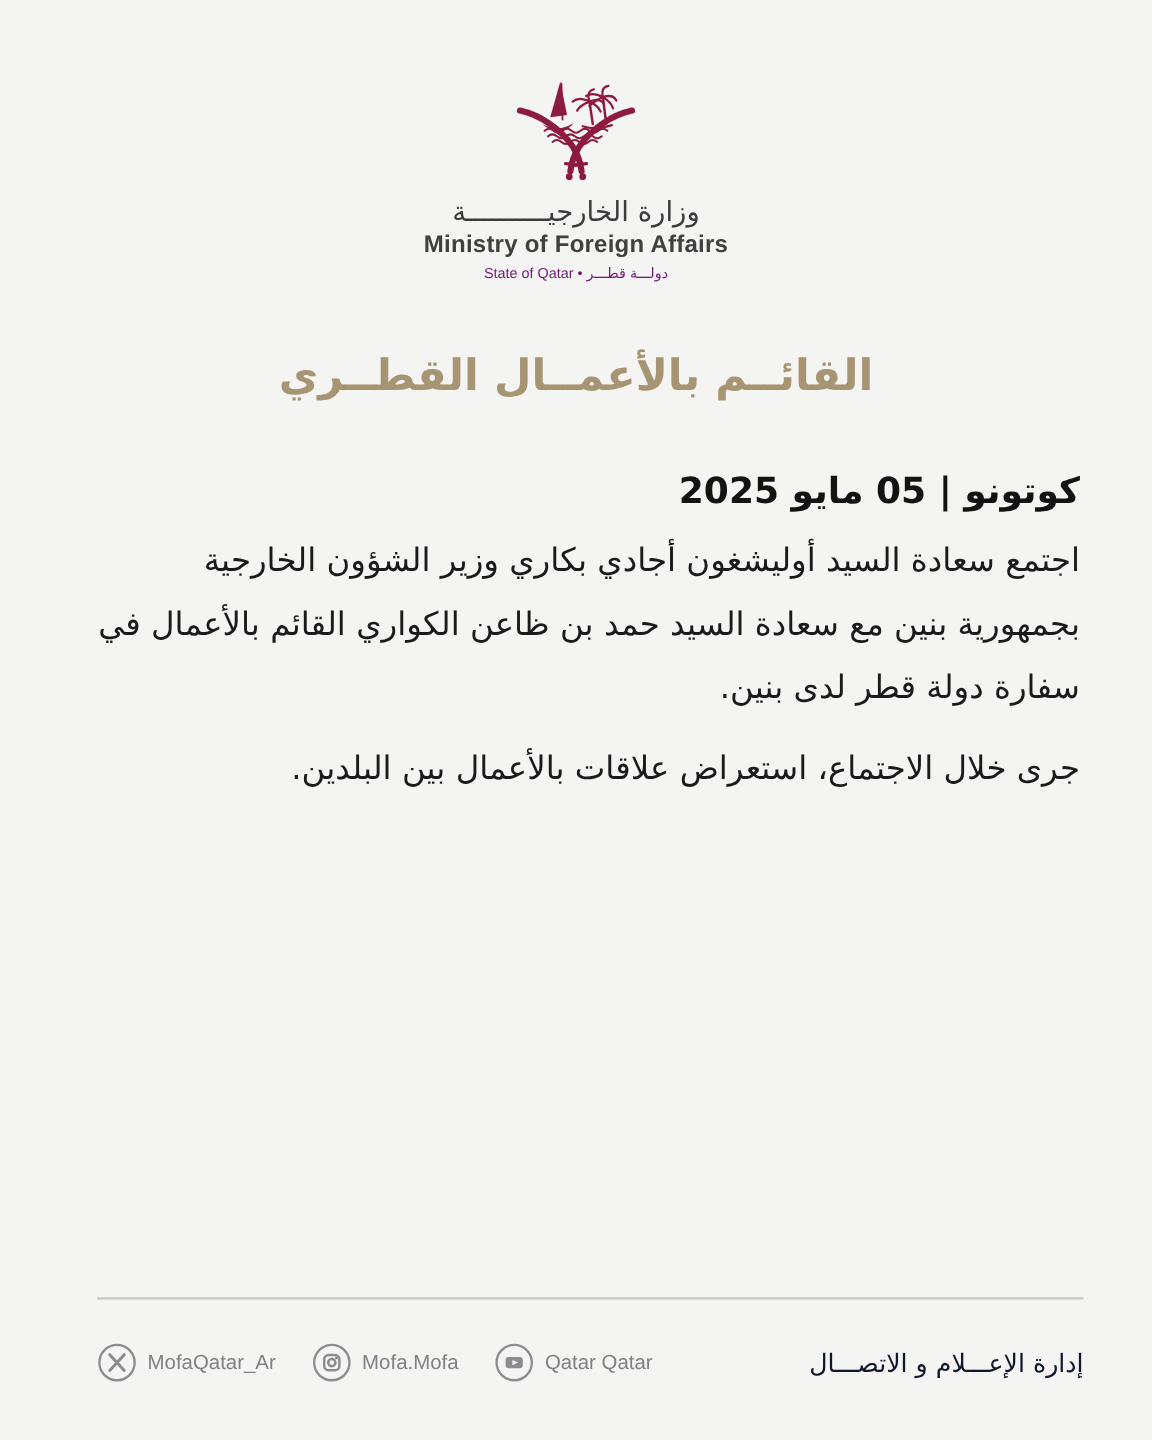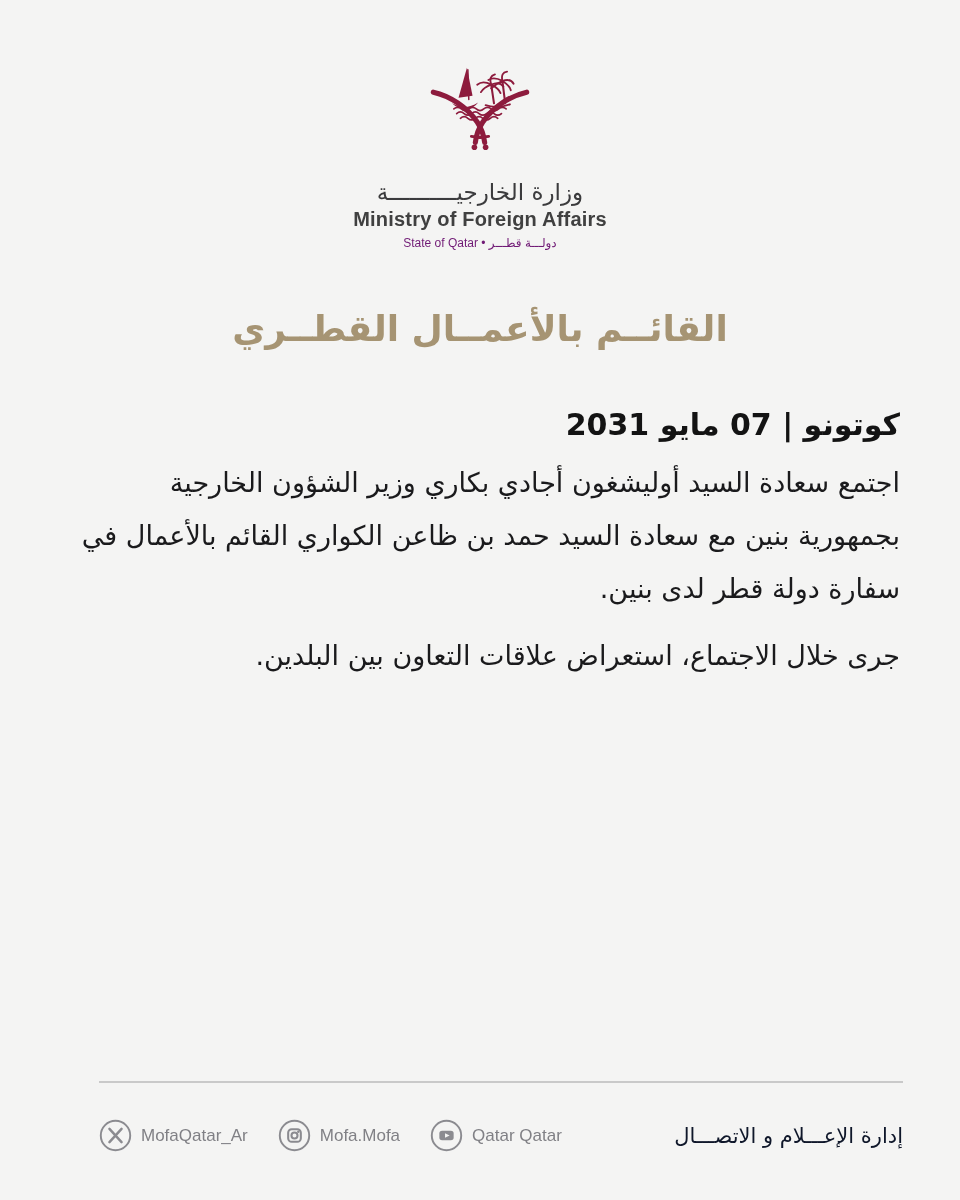--- a/index.html
+++ b/index.html
@@ -10,21 +10,21 @@
     background:#f4f4f3; overflow:hidden;
   }
 
   
   .logo-block {
     padding-top:62px;
     display:flex; flex-direction:column; align-items:center; text-align:center;
   }
   .emblem { width:112px; height:92px; }
   .logo-ar {
-    margin-top:25px; font-size:23px; color:#3b3b3d; direction:rtl;
+    margin-top:10px; font-size:23px; color:#3b3b3d; direction:rtl;
     font-family:"DejaVu Sans", sans-serif;
     text-align:center;
   }
   .logo-en {
     margin-top:3px; font-size:20px; font-weight:bold; color:#404040;
     font-family:"Liberation Sans", sans-serif; letter-spacing:0.2px;
   }
   .logo-tag {
     margin-top:5px; font-size:12px; color:#701a75; direction:rtl;
     font-family:Liberation Sans, sans-serif;
@@ -41,21 +41,21 @@
     margin:50px 60px 0; direction:rtl; text-align:right;
     color:#131313; font-weight:bold; font-size:30px;
   }
   .body-text {
     margin:14px 60px 0; direction:rtl; text-align:right;
     color:#1a1a1c; font-size:27px; line-height:53px;
   }
   .body-text + .body-text { margin-top:14px; }
 
   
-  .footer { position:absolute; left:18px; right:0; bottom:0;padding-left:24px; }
+  .footer { position:absolute; left:0; right:0; bottom:0;padding-left:24px; }
   .divider { margin:0 57px; border-top:2px solid #c9c9c9; }
   .footer-row {
     margin-top:36px; padding:0 57px 48px;
     display:flex; justify-content:space-between; align-items:center;
   }
   .social-list { display:flex; align-items:center; gap:30px; }
   .social-item { display:flex; align-items:center; gap:9px; }
   .social-item svg { width:33px; height:33px; display:block; }
   .social-label {
     font-family:"Liberation Sans", sans-serif;
@@ -100,23 +100,23 @@
     </svg>
     <div class="logo-ar">وزارة الخارجيــــــــــة</div>
     <div class="logo-en">Ministry of Foreign Affairs</div>
     <div class="logo-tag">دولـــة قطـــر • State of Qatar</div>
   </div>
 
   <div class="headline">
     <div>القائــم بالأعمــال القطــري</div>
   </div>
 
-  <div class="dateline">كوتونو | 07 مايو 2031</div>
+  <div class="dateline">كوتونو | 05 مايو 2025</div>
   <p class="body-text">اجتمع سعادة السيد أوليشغون أجادي بكاري وزير الشؤون الخارجية بجمهورية بنين مع سعادة السيد حمد بن ظاعن الكواري القائم بالأعمال في سفارة دولة قطر لدى بنين.</p>
-  <p class="body-text">جرى خلال الاجتماع، استعراض علاقات التعاون بين البلدين.</p>
+  <p class="body-text">جرى خلال الاجتماع، استعراض علاقات بالأعمال بين البلدين.</p>
 
   <div class="footer">
     <div class="divider"></div>
     <div class="footer-row">
       <div class="social-list">
 
         <div class="social-item">
           <svg viewBox="0 0 24 24">
             <circle class="ic" cx="12" cy="12" r="10.7" stroke-width="1.4"></circle>
             <path class="ic" d="M7.6,7.2 L16.4,16.8 M16.4,7.2 L7.6,16.8" stroke-width="1.8"></path>

